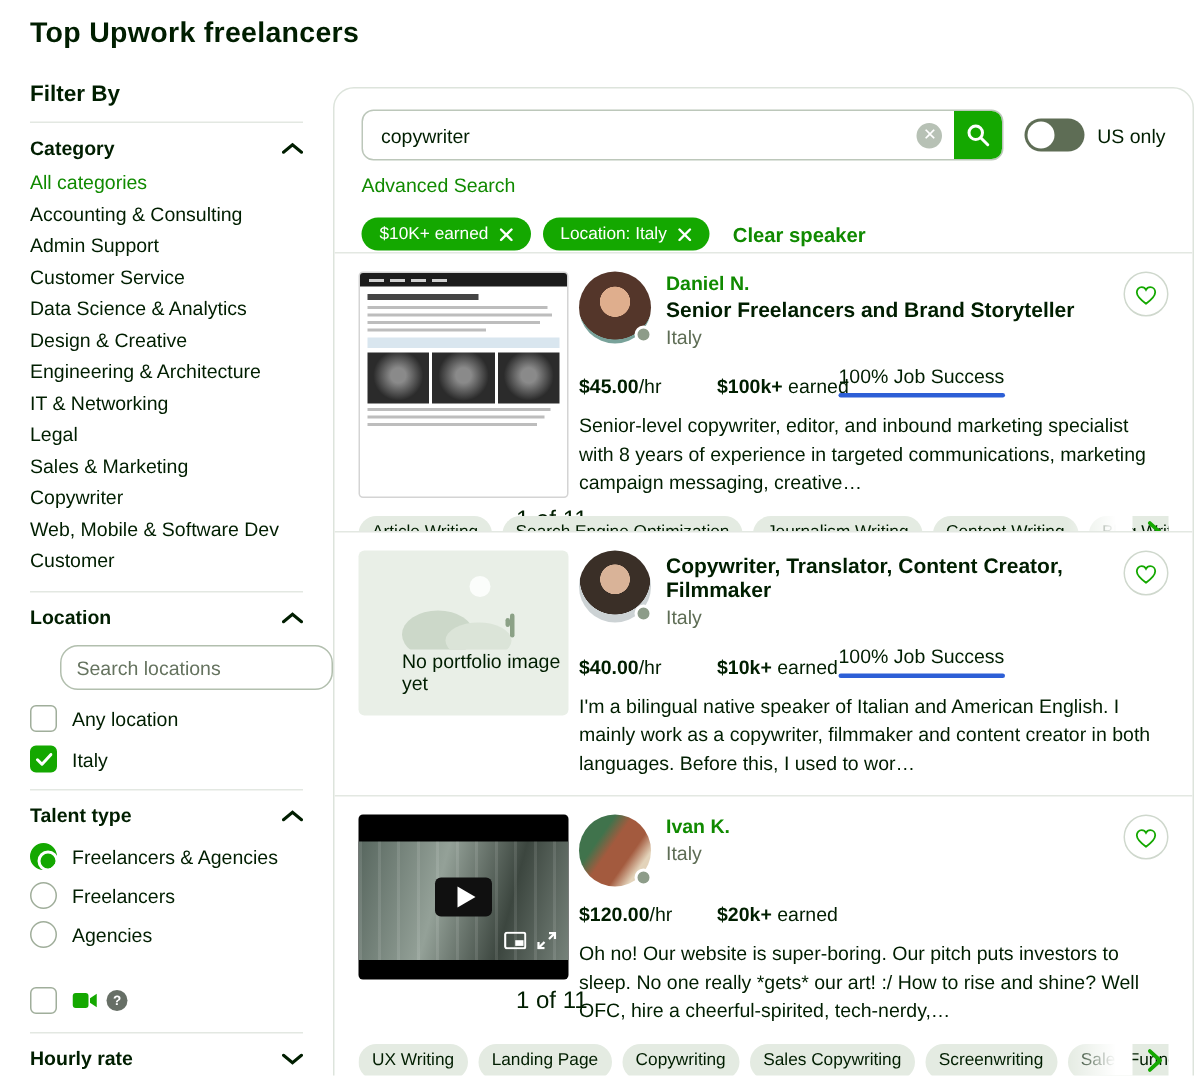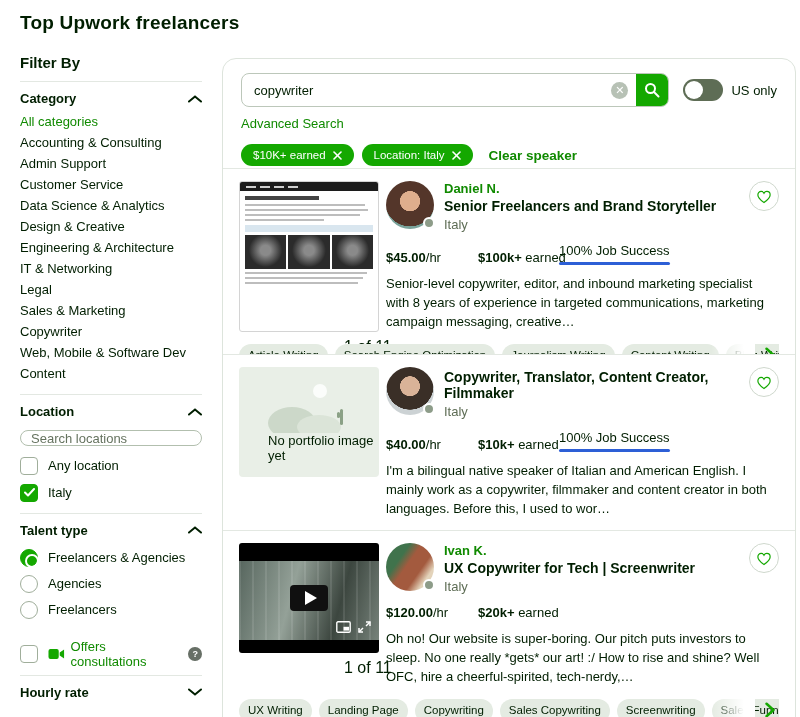--- a/index.html
+++ b/index.html
@@ -12,23 +12,23 @@
 
   
   .sidebar { position:absolute; left:0; top:36px; width:222px; padding:0 20px; }
   .filter-heading { font-size:15px; font-weight:700; margin-top:18px; }
   .divider { border-top:1px solid #e3e8e2; margin-top:10px; }
   .section-header { display:flex; align-items:center; justify-content:space-between;
     font-size:13px; font-weight:700; padding:9px 0 5px; cursor:pointer; }
   .chev svg { display:block; }
   .cat-item { font-size:13px; padding:3.5px 0; line-height:14px; cursor:pointer; }
   .green-text { color:#108a00; font-weight:500; }
-  .loc-input { width:100%; height:16px; border:1px solid #b2bfae; border-radius:12px;
+  .loc-input { width:100%; height:30px; border:1px solid #b2bfae; border-radius:12px;
     padding:0 10px; font-size:13px; margin-top:6px; outline:none; color:#001e00;
-    font-family:"Liberation Sans", sans-serif; }
+    font-family:"Liberation Sans", sans-serif;margin-left:20px; }
   .loc-input::placeholder { color:#65735f; }
   .check-row { display:flex; align-items:center; gap:10px; margin-top:8px; height:22px;
     font-size:13px; cursor:pointer; }
   .checkbox { width:18px; height:18px; border:1.5px solid #a0ae9b; border-radius:4px;
     background:#fff; flex:none; display:flex; align-items:center; justify-content:center; }
   .checkbox.checked { background:#14a800; border-color:#14a800; }
   .radio { width:18px; height:18px; border:1.5px solid #a0ae9b; border-radius:50%;
     background:#fff; flex:none; position:relative; }
   .radio.selected { background:#14a800; border-color:#14a800; }
   .radio.selected::after { content:""; position:absolute; left:4px; top:4px; width:10px;
@@ -145,21 +145,21 @@
       <div class="cat-item">Admin Support</div>
       <div class="cat-item">Customer Service</div>
       <div class="cat-item">Data Science &amp; Analytics</div>
       <div class="cat-item">Design &amp; Creative</div>
       <div class="cat-item">Engineering &amp; Architecture</div>
       <div class="cat-item">IT &amp; Networking</div>
       <div class="cat-item">Legal</div>
       <div class="cat-item">Sales &amp; Marketing</div>
       <div class="cat-item">Copywriter</div>
       <div class="cat-item">Web, Mobile &amp; Software Dev</div>
-      <div class="cat-item">Content</div>
+      <div class="cat-item">Customer</div>
     </div>
     <div class="divider"></div>
 
     <div class="section-header">
       <span>Location</span>
       <span class="chev">
           <svg width="14" height="8" viewBox="0 0 14 8">
             <polyline points="1,6.5 7,1.5 13,6.5" fill="none" stroke="#001e00" stroke-width="2" stroke-linecap="round"></polyline>
           </svg>
         </span>
@@ -186,35 +186,34 @@
             <polyline points="1,6.5 7,1.5 13,6.5" fill="none" stroke="#001e00" stroke-width="2" stroke-linecap="round"></polyline>
           </svg>
         </span>
     </div>
     <div class="check-row" style="margin-top:4px">
       <span class="radio selected"></span>
       <span>Freelancers &amp; Agencies</span>
     </div>
     <div class="check-row" style="margin-top:4px">
       <span class="radio"></span>
-      <span>Agencies</span>
+      <span>Freelancers</span>
     </div>
     <div class="check-row" style="margin-top:4px">
       <span class="radio"></span>
-      <span>Freelancers</span>
+      <span>Agencies</span>
     </div>
 
     <div class="check-row consult-row">
       <span class="checkbox"></span>
       <span class="consult-label">
         <svg width="17" height="12" viewBox="0 0 17 12">
             <rect x="0.5" y="1" width="10.5" height="10" rx="2" fill="#14a800"></rect>
             <polygon points="12,4.5 16.5,1.5 16.5,10.5 12,7.5" fill="#14a800"></polygon>
           </svg>
-        <span>Offers consultations</span>
         <span class="help-badge">?</span>
       </span>
     </div>
     <div class="divider"></div>
 
     <div class="section-header collapsed-header">
       <span>Hourly rate</span>
       <span class="chev">
           <svg width="14" height="8" viewBox="0 0 14 8">
             <polyline points="1,1.5 7,6.5 13,1.5" fill="none" stroke="#001e00" stroke-width="2" stroke-linecap="round"></polyline>
@@ -398,21 +397,20 @@
           </div>
           <div class="thumb-caption">1 of 11</div>
         </div>
         <div class="content-col">
           <div class="card-header">
             <div class="avatar" style="background:linear-gradient(125deg,#40734c 0 30%,#a35a3e 45% 65%,#e3d3ba 80%)">
               <span class="avatar-status"></span>
             </div>
             <div class="identity">
               <div class="f-name">Ivan K.</div>
-              <div class="f-title">UX Copywriter for Tech | Screenwriter</div>
               <div class="f-loc">Italy</div>
             </div>
             <button class="heart-btn">
               <svg width="16" height="15" viewBox="0 0 24 22">
                   <path d="M12 20 C7 16.4 2.8 13 2.8 8.6 2.8 5.6 5 3.4 7.7 3.4 9.6 3.4 11.2 4.5 12 6.1 12.8 4.5 14.4 3.4 16.3 3.4 19 3.4 21.2 5.6 21.2 8.6 21.2 13 17 16.4 12 20Z" fill="none" stroke="#14a800" stroke-width="1.8"></path>
                 </svg>
             </button>
           </div>
           <div class="stats">
             <div class="stat-rate"><span class="stat-bold">$120.00</span><span>/hr</span></div>

